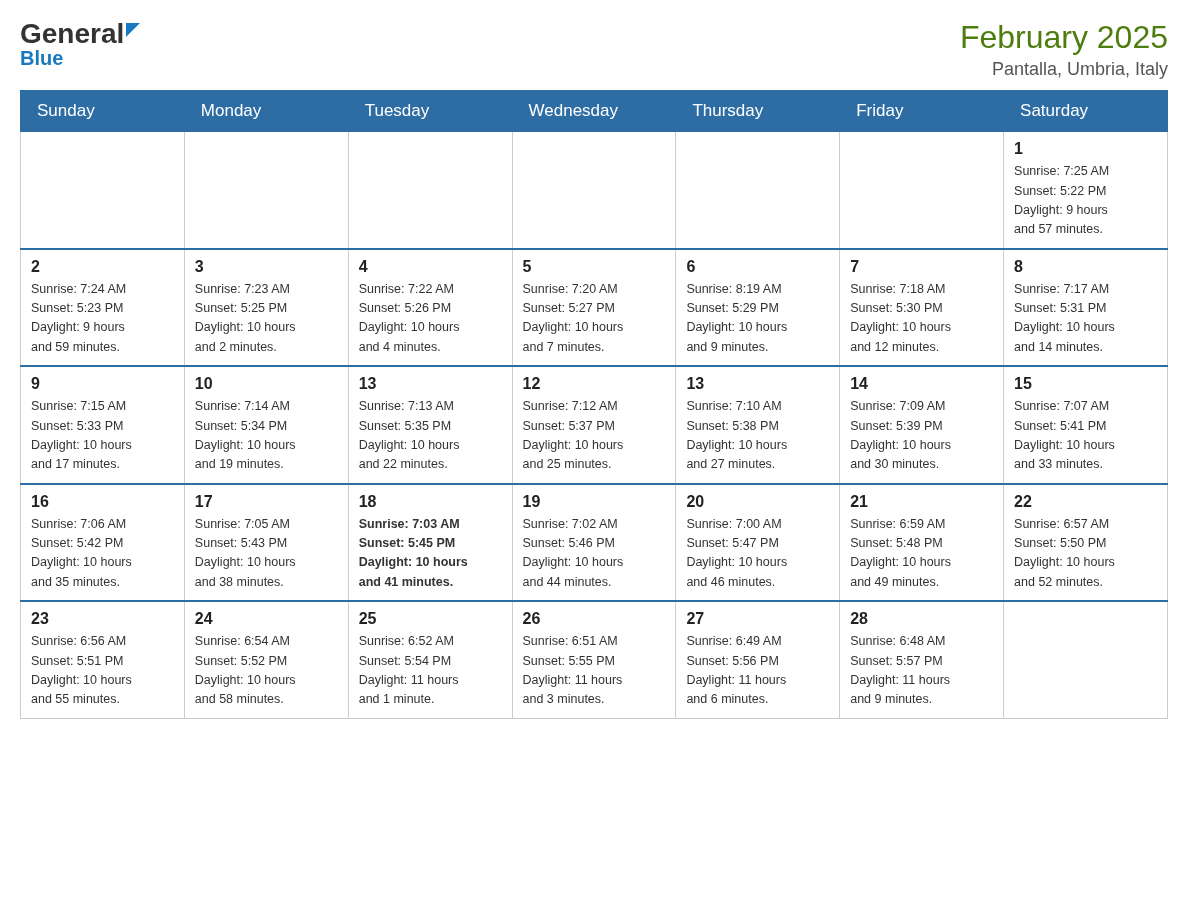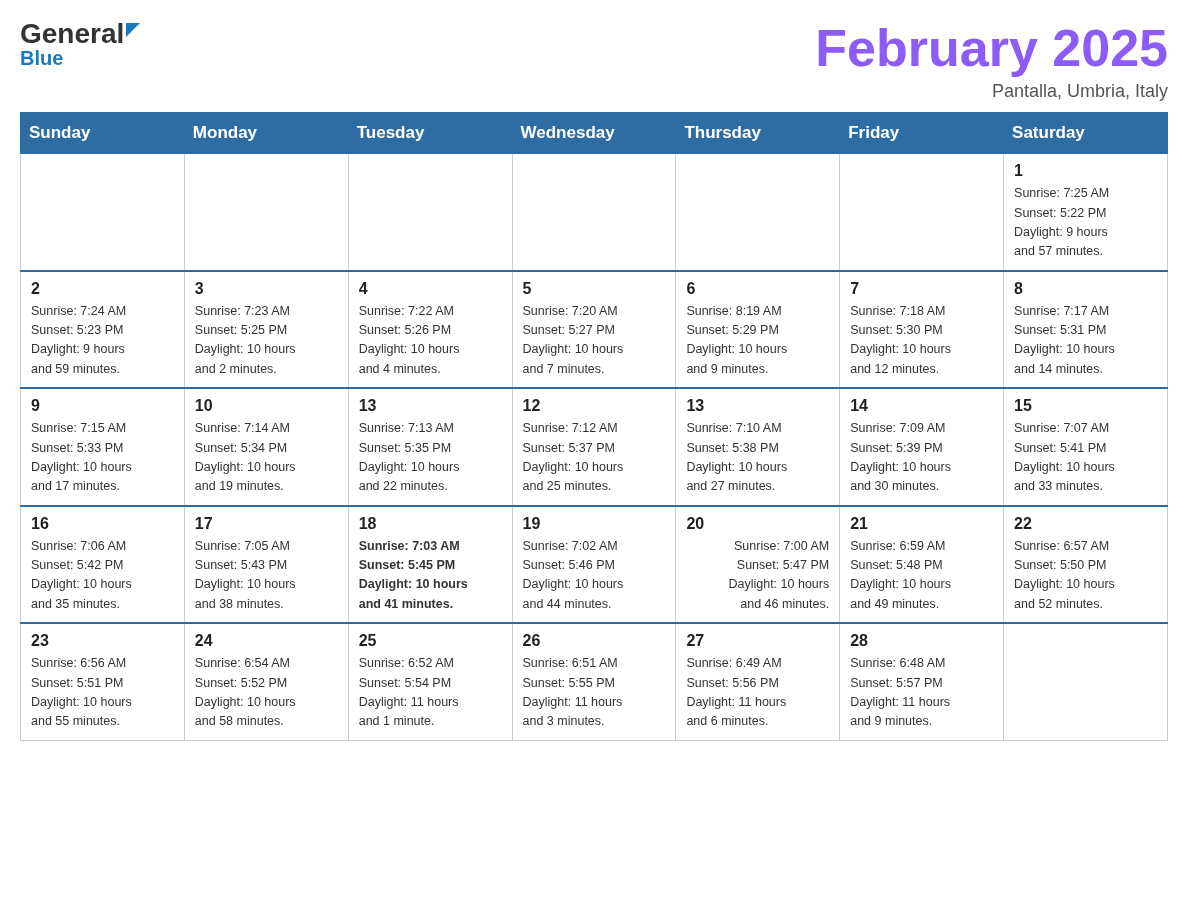--- a/index.html
+++ b/index.html
@@ -34,41 +34,41 @@
       line-height: 1;
     }
     .logo-line {
       display: flex;
       align-items: center;
     }
     .title-section {
       text-align: right;
     }
     .month-title {
-      font-size: 52px;
-      font-weight: bold;
-      color: #8b5cf6;
+      font-size: 32px;
+      font-weight: normal;
+      color: #4d7c0f;
       line-height: 1.1;
     }
     .location-title {
       font-size: 18px;
       color: #555;
       margin-top: 4px;
     }
     .calendar-table {
       width: 100%;
       border-collapse: collapse;
       margin-top: 10px;
     }
     .calendar-table th {
       background-color: #2e6da4;
       color: #fff;
       font-size: 17px;
-      font-weight: bold;
-      padding: 10px 8px;
+      font-weight: normal;
+      padding: 10px 16px;
       text-align: left;
       border: 1px solid #2e6da4;
     }
     .calendar-table td {
       border: 1px solid #ccc;
       vertical-align: top;
       padding: 8px 10px;
       width: 14.28%;
       height: 115px;
       background: #fff;
@@ -264,21 +264,21 @@
         </td>
         <td>
           <div class="day-number">19</div>
           <div class="day-info" style="white-space: pre-line;">Sunrise: 7:02 AM
 Sunset: 5:46 PM
 Daylight: 10 hours
 and 44 minutes.</div>
         </td>
         <td>
           <div class="day-number">20</div>
-          <div class="day-info" style="white-space: pre-line; text-align: right;">Sunrise: 7:00 AM
+          <div class="day-info" style="white-space: pre-line;">Sunrise: 7:00 AM
 Sunset: 5:47 PM
 Daylight: 10 hours
 and 46 minutes.</div>
         </td>
         <td>
           <div class="day-number">21</div>
           <div class="day-info" style="white-space: pre-line;">Sunrise: 6:59 AM
 Sunset: 5:48 PM
 Daylight: 10 hours
 and 49 minutes.</div>

